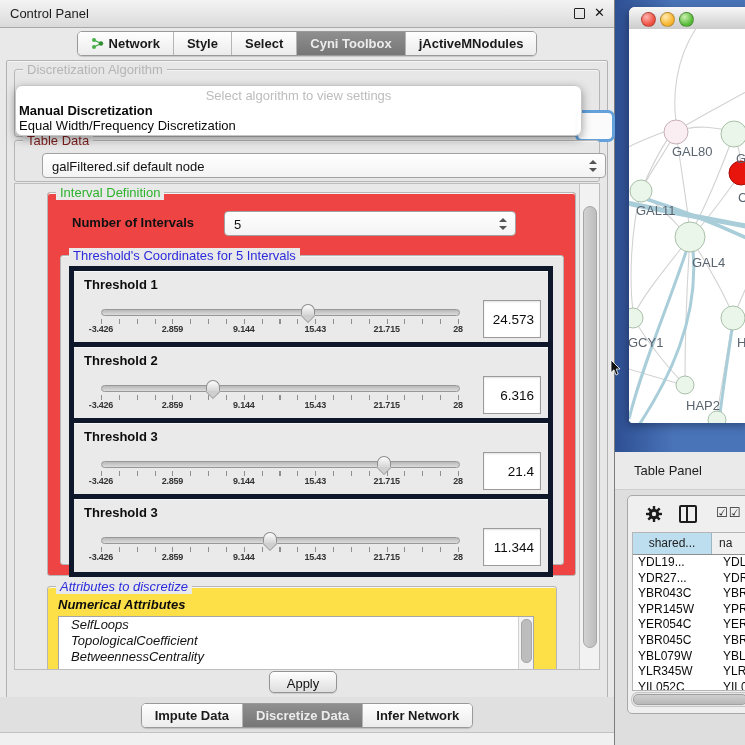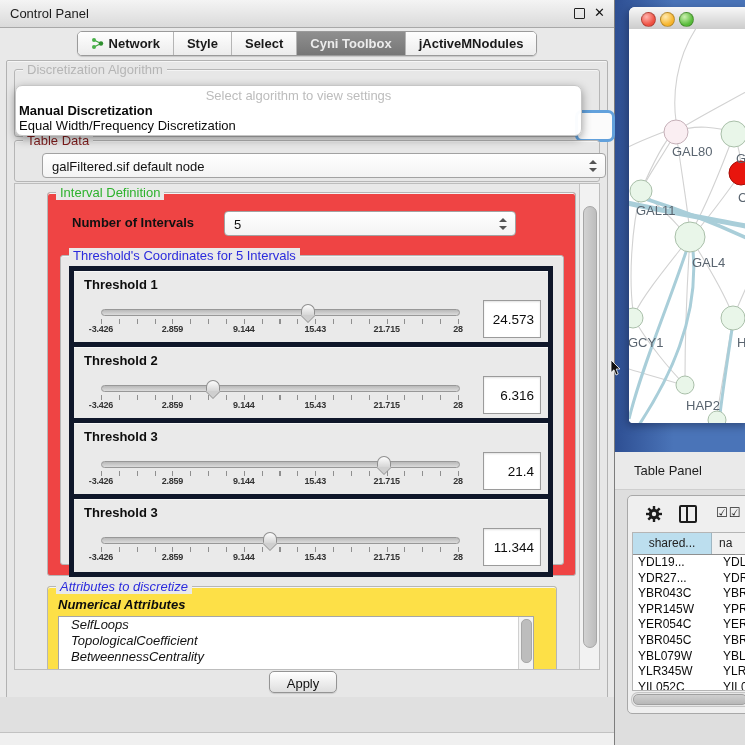--- a/index.html
+++ b/index.html
@@ -276,20 +276,33 @@
             <div class="thumb main"></div>
           </div>
       </div>
 
       <button class="apply-btn">Apply</button>
     </div>
 
     <div class="bottom-band"></div>
     <div class="below-band"></div>
 
+    <div class="seg-bar bottom-tabs">
+      <div class="seg">
+        <span class="tab">
+            <span>Impute Data</span>
+          </span>
+        <span class="tab selected">
+            <span>Discretize Data</span>
+          </span>
+        <span class="tab">
+            <span>Infer Network</span>
+          </span>
+      </div>
+    </div>
 
     <div class="popup">
       <div class="hint">Select algorithm to view settings</div>
       <div class="opt b">Manual Discretization</div>
       <div class="opt">Equal Width/Frequency Discretization</div>
     </div>
   </div>
 
   <div class="right-side">
     <div class="blue-bg">

